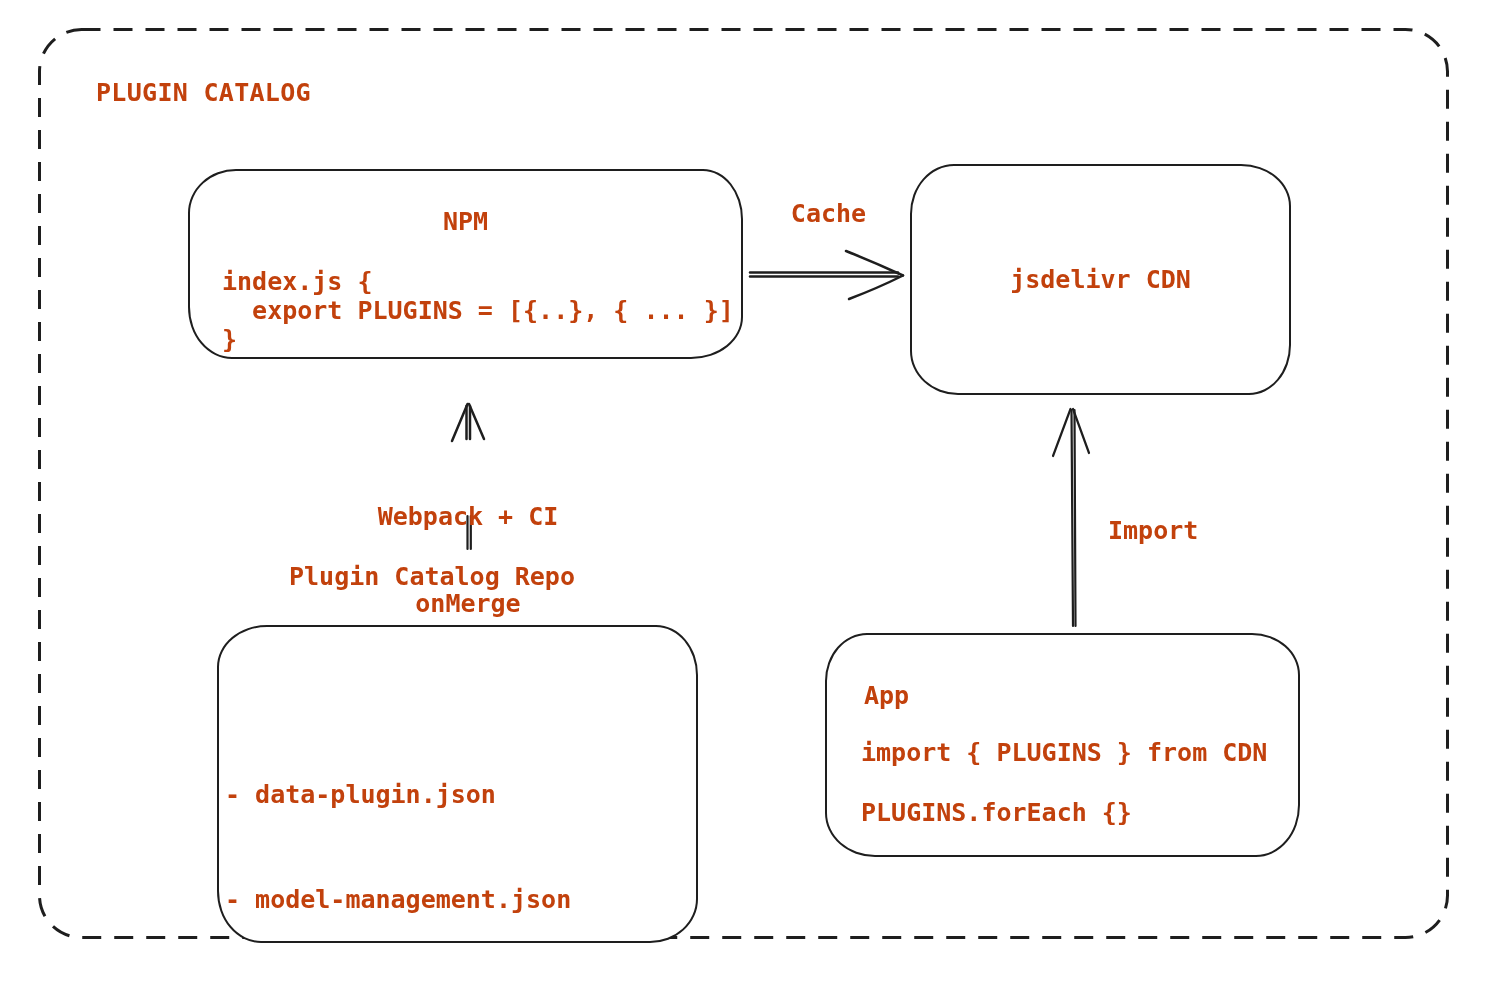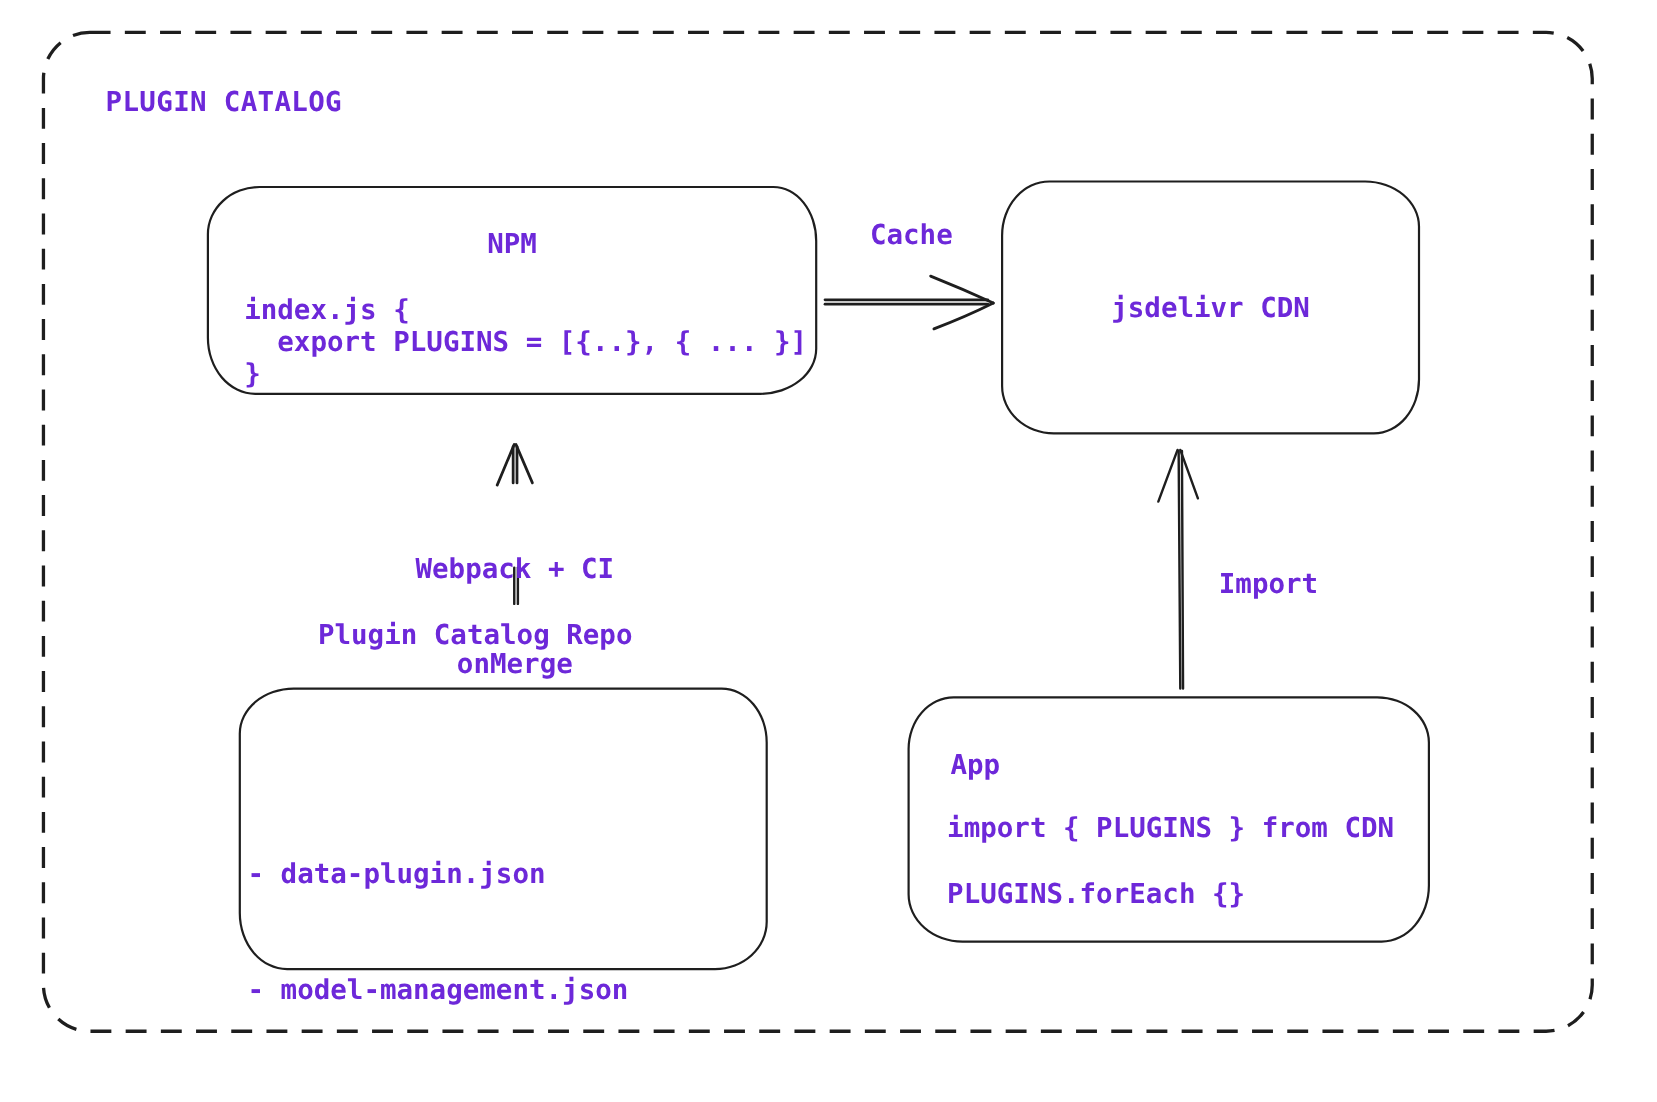--- a/index.html
+++ b/index.html
@@ -17,32 +17,32 @@
     left: 0; top: 0;
     width: 1506px; height: 1002px;
     pointer-events: none;
   }
   .txt {
     position: absolute;
     font-size: 25px;
     font-weight: 600;
     line-height: 29px;
     white-space: pre;
-    color: #6d28d9;
+    color: #c2410c;
   }
   .diagram-title { left: 96px; top: 78px; letter-spacing: 0.3px; }
   .node {
     position: absolute;
     border: 2.5px solid #1e1e1e;
     background: #ffffff;
     box-sizing: border-box;
   }
   .node-npm  { left: 188px; top: 169px; width: 555px; height: 190px; border-radius: 48px 40px 52px 44px / 44px 50px 42px 52px; }
   .node-cdn  { left: 910px; top: 164px; width: 381px; height: 231px; border-radius: 44px 50px 42px 48px / 50px 42px 50px 44px; display: flex; align-items: center; justify-content: center; }
-  .node-repo { left: 217px; top: 625px; width: 481px; height: 257px; border-radius: 50px 42px 48px 44px / 42px 50px 44px 52px; }
+  .node-repo { left: 217px; top: 625px; width: 481px; height: 318px; border-radius: 50px 42px 48px 44px / 42px 50px 44px 52px; }
   .node-app  { left: 825px; top: 633px; width: 475px; height: 224px; border-radius: 42px 48px 44px 50px / 48px 42px 52px 44px; padding-left: 28px; }
 
   .npm-title { left: 0; top: 36px; width: 100%; text-align: center; }
   .npm-code  { left: 32px; top: 96px; }
   .cdn-title { position: static; }
 
   .repo-heading { left: 289px; top: 562px; }
   .repo-items { left: 6px; top: 80px; line-height: 35px; }
 
   .app-title { left: 37px; top: 46px; }

